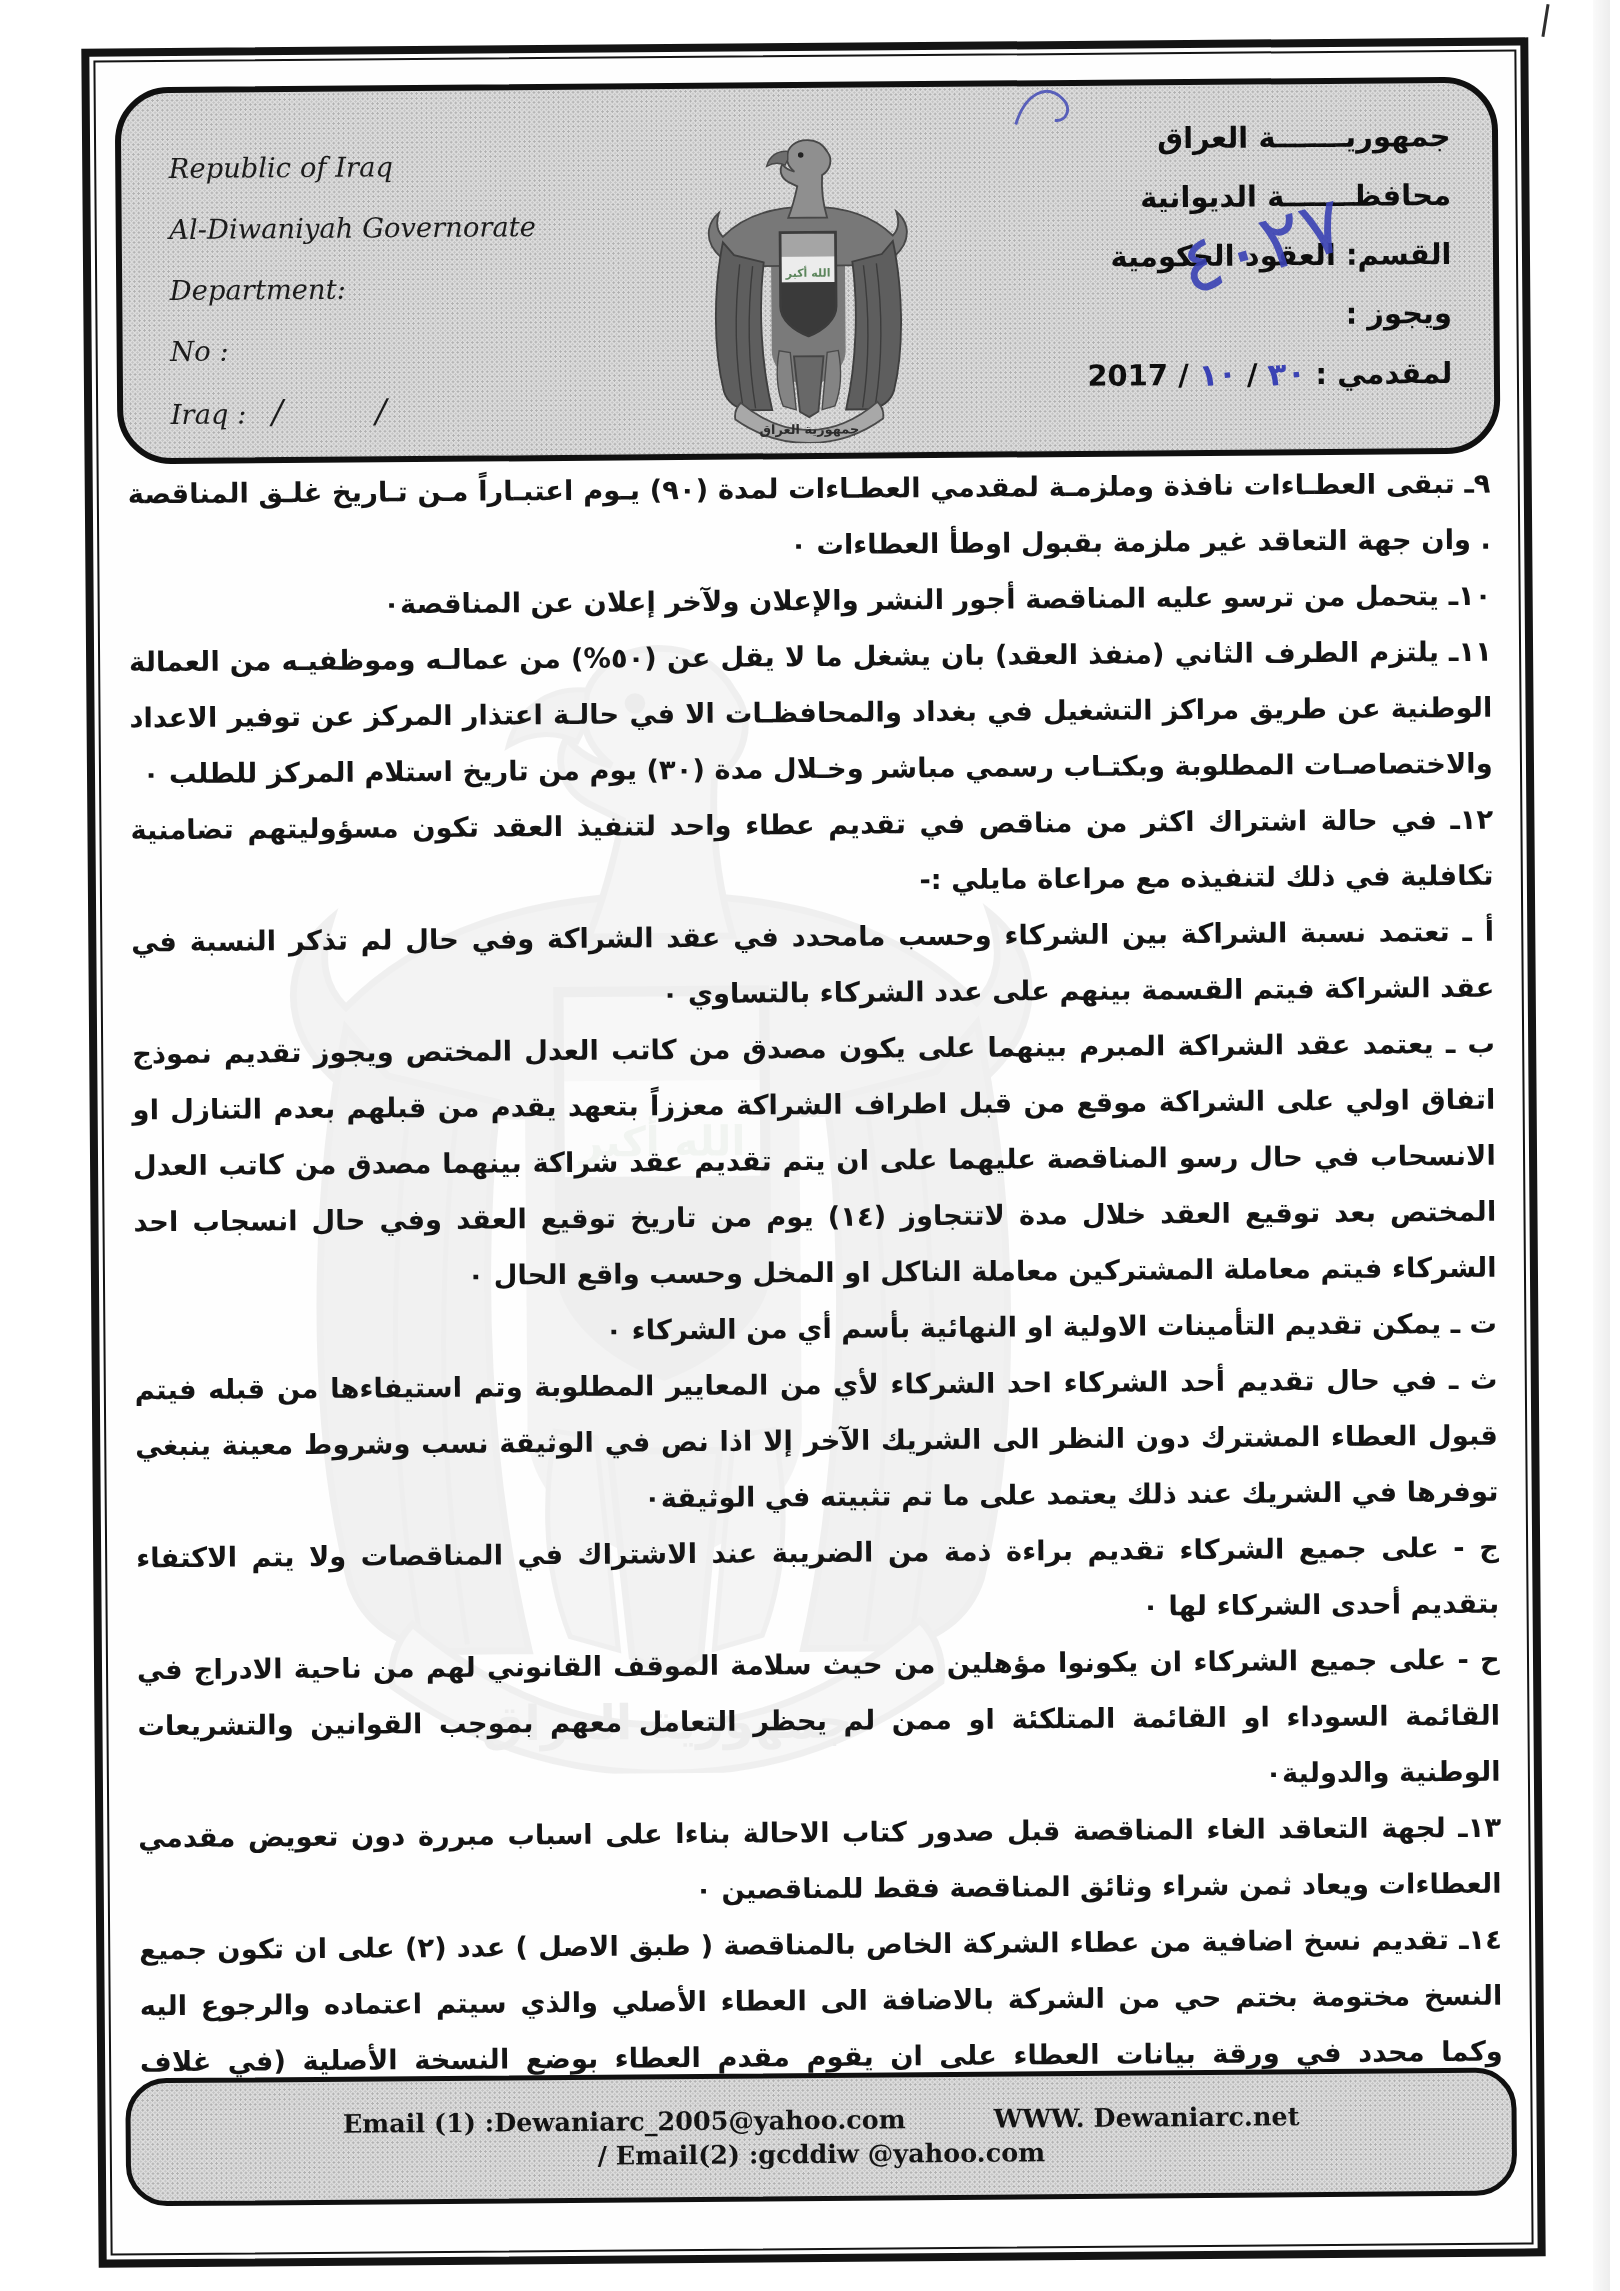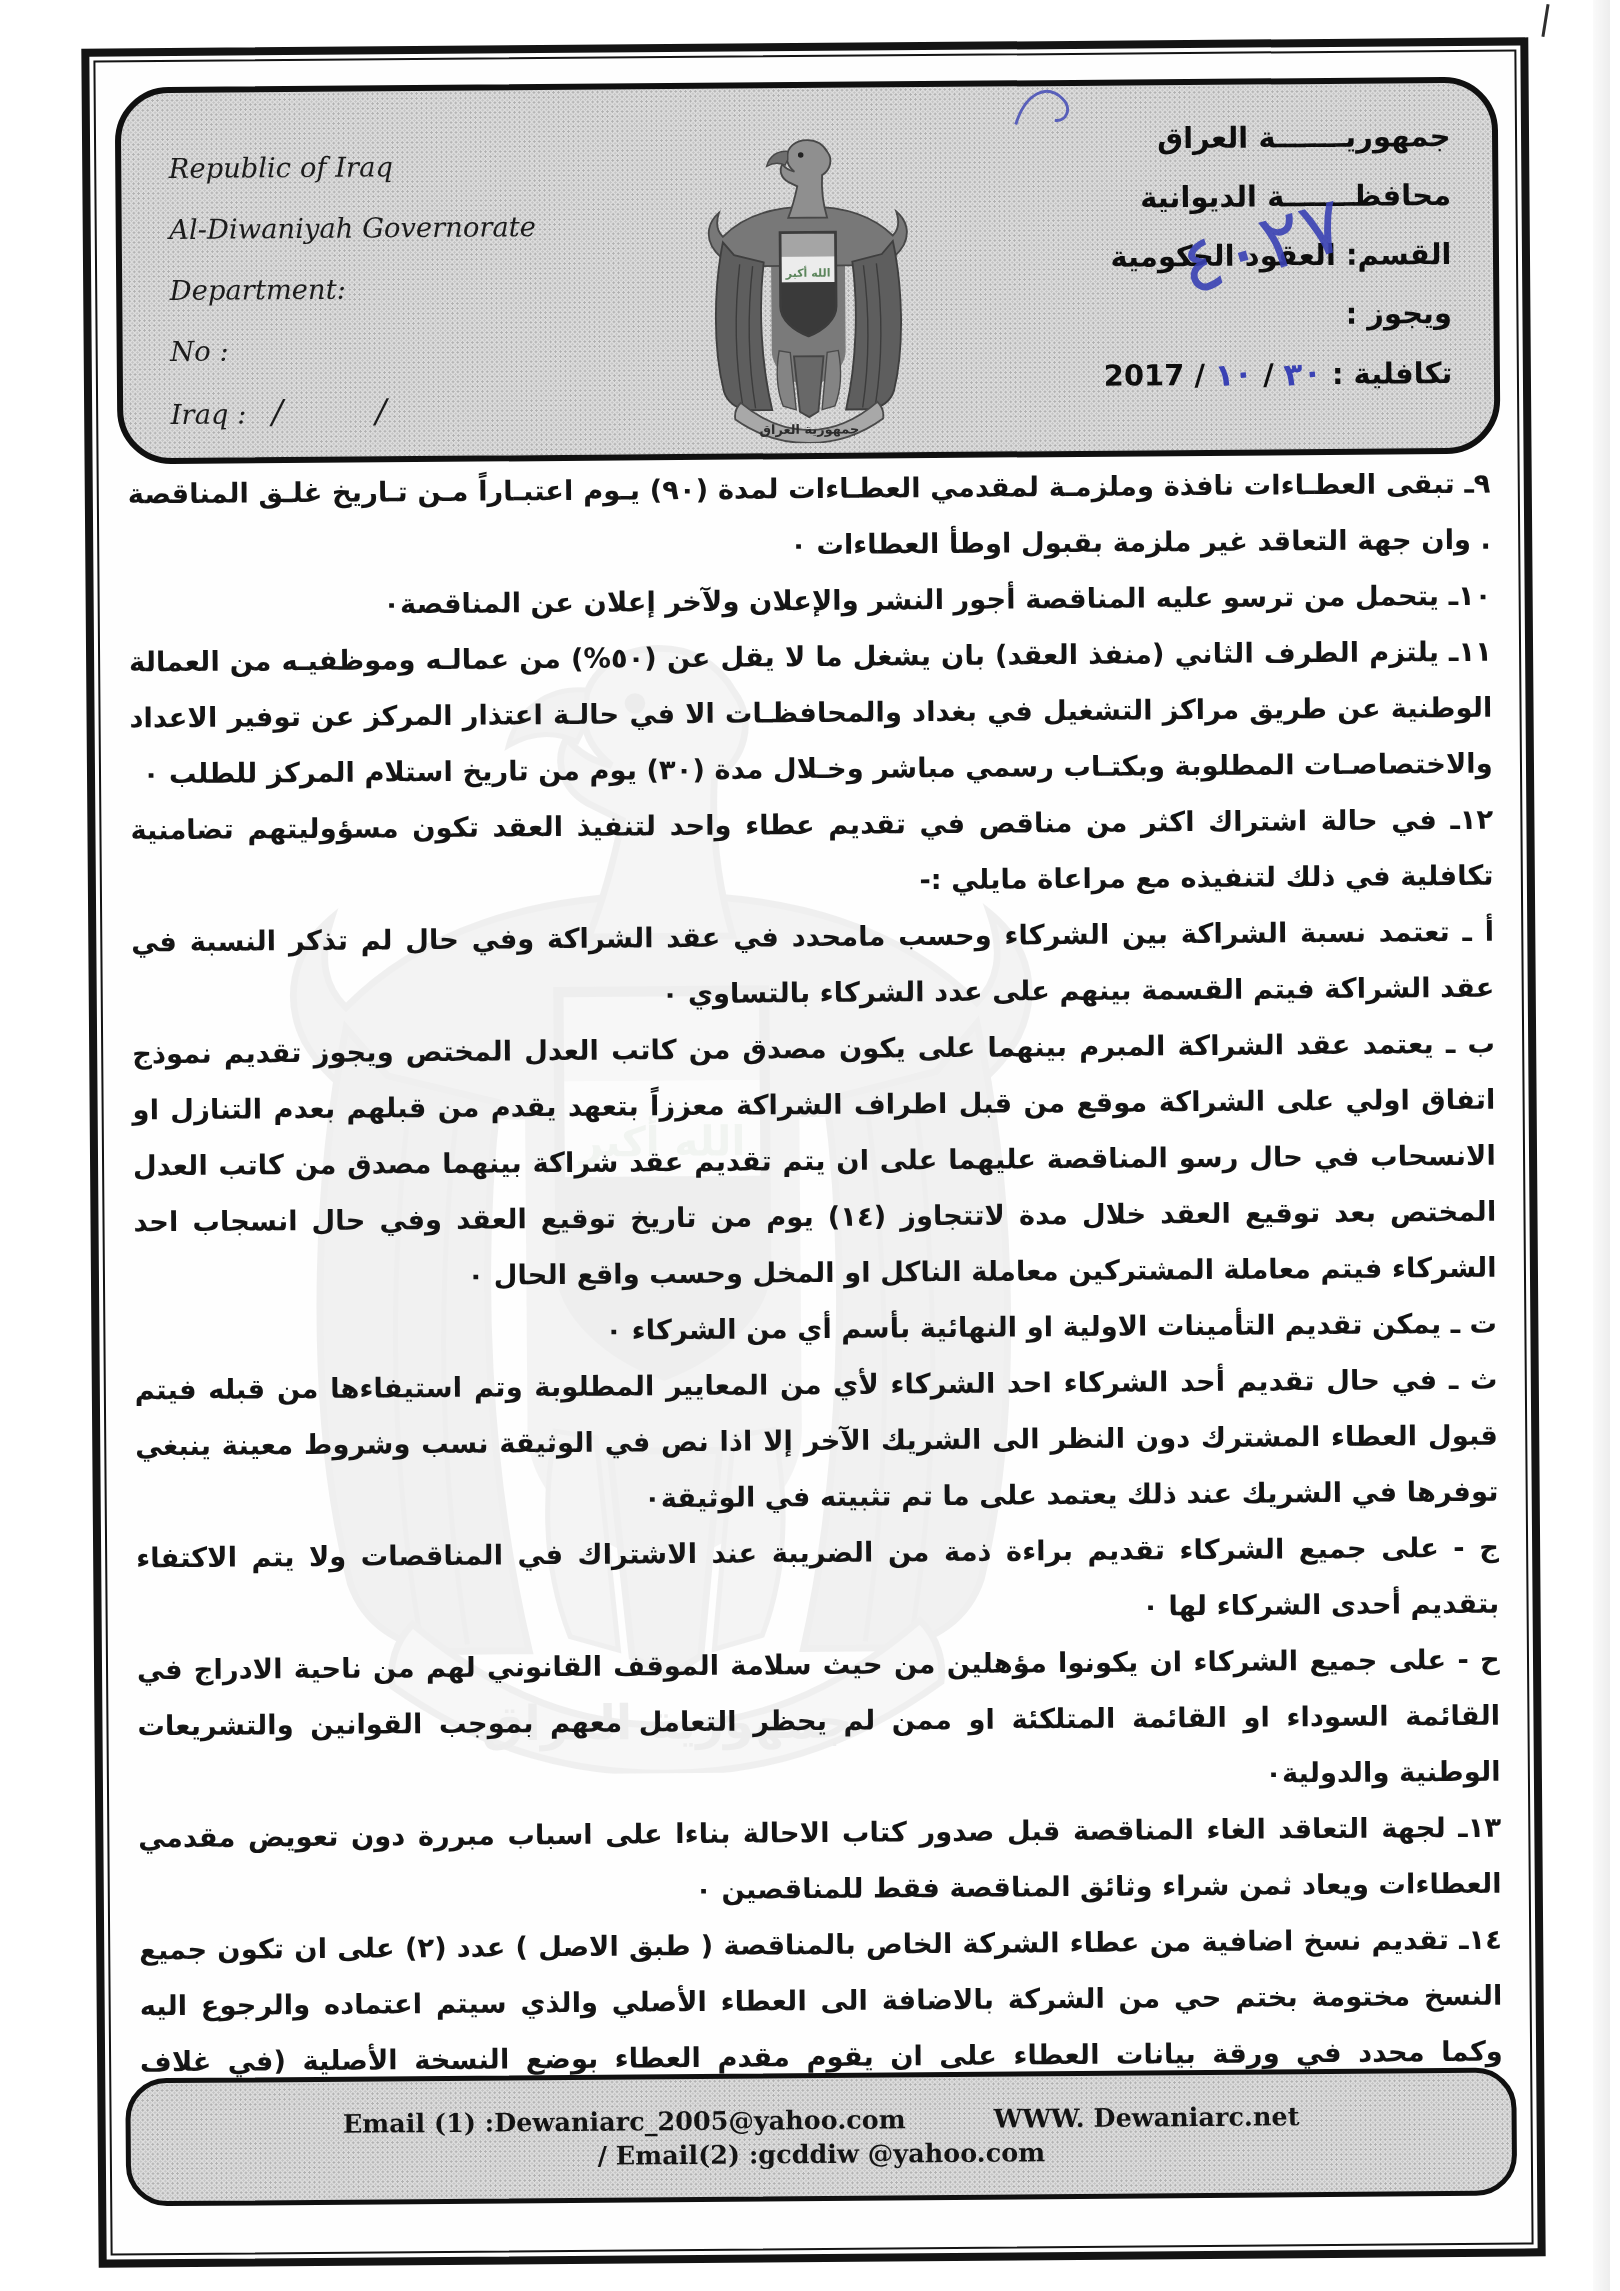--- a/index.html
+++ b/index.html
@@ -125,21 +125,21 @@
           </svg>
 
           <div class="header-arabic">
             <div>جمهوريـــــــة العراق</div>
             <div>محافظـــــــة الديوانية</div>
             <div>القسم: العقود الحكومية</div>
             <div>
               <span>ويجوز :</span>
             </div>
             <div>
-              <span>تكافلية :</span>
+              <span>لمقدمي :</span>
               <span class="hand-blue">٣٠</span>
               <span>/</span>
               <span class="hand-blue">١٠</span>
               <span>/</span>
               <span>2017</span>
             </div>
           </div>
 
           <div class="handwritten-number">٤٠٢٧</div>
 

